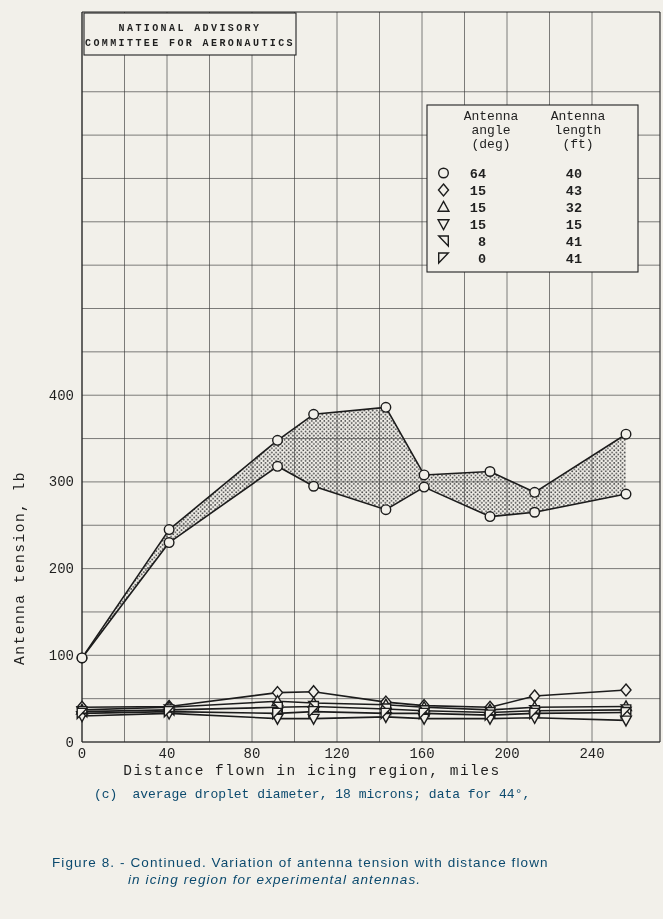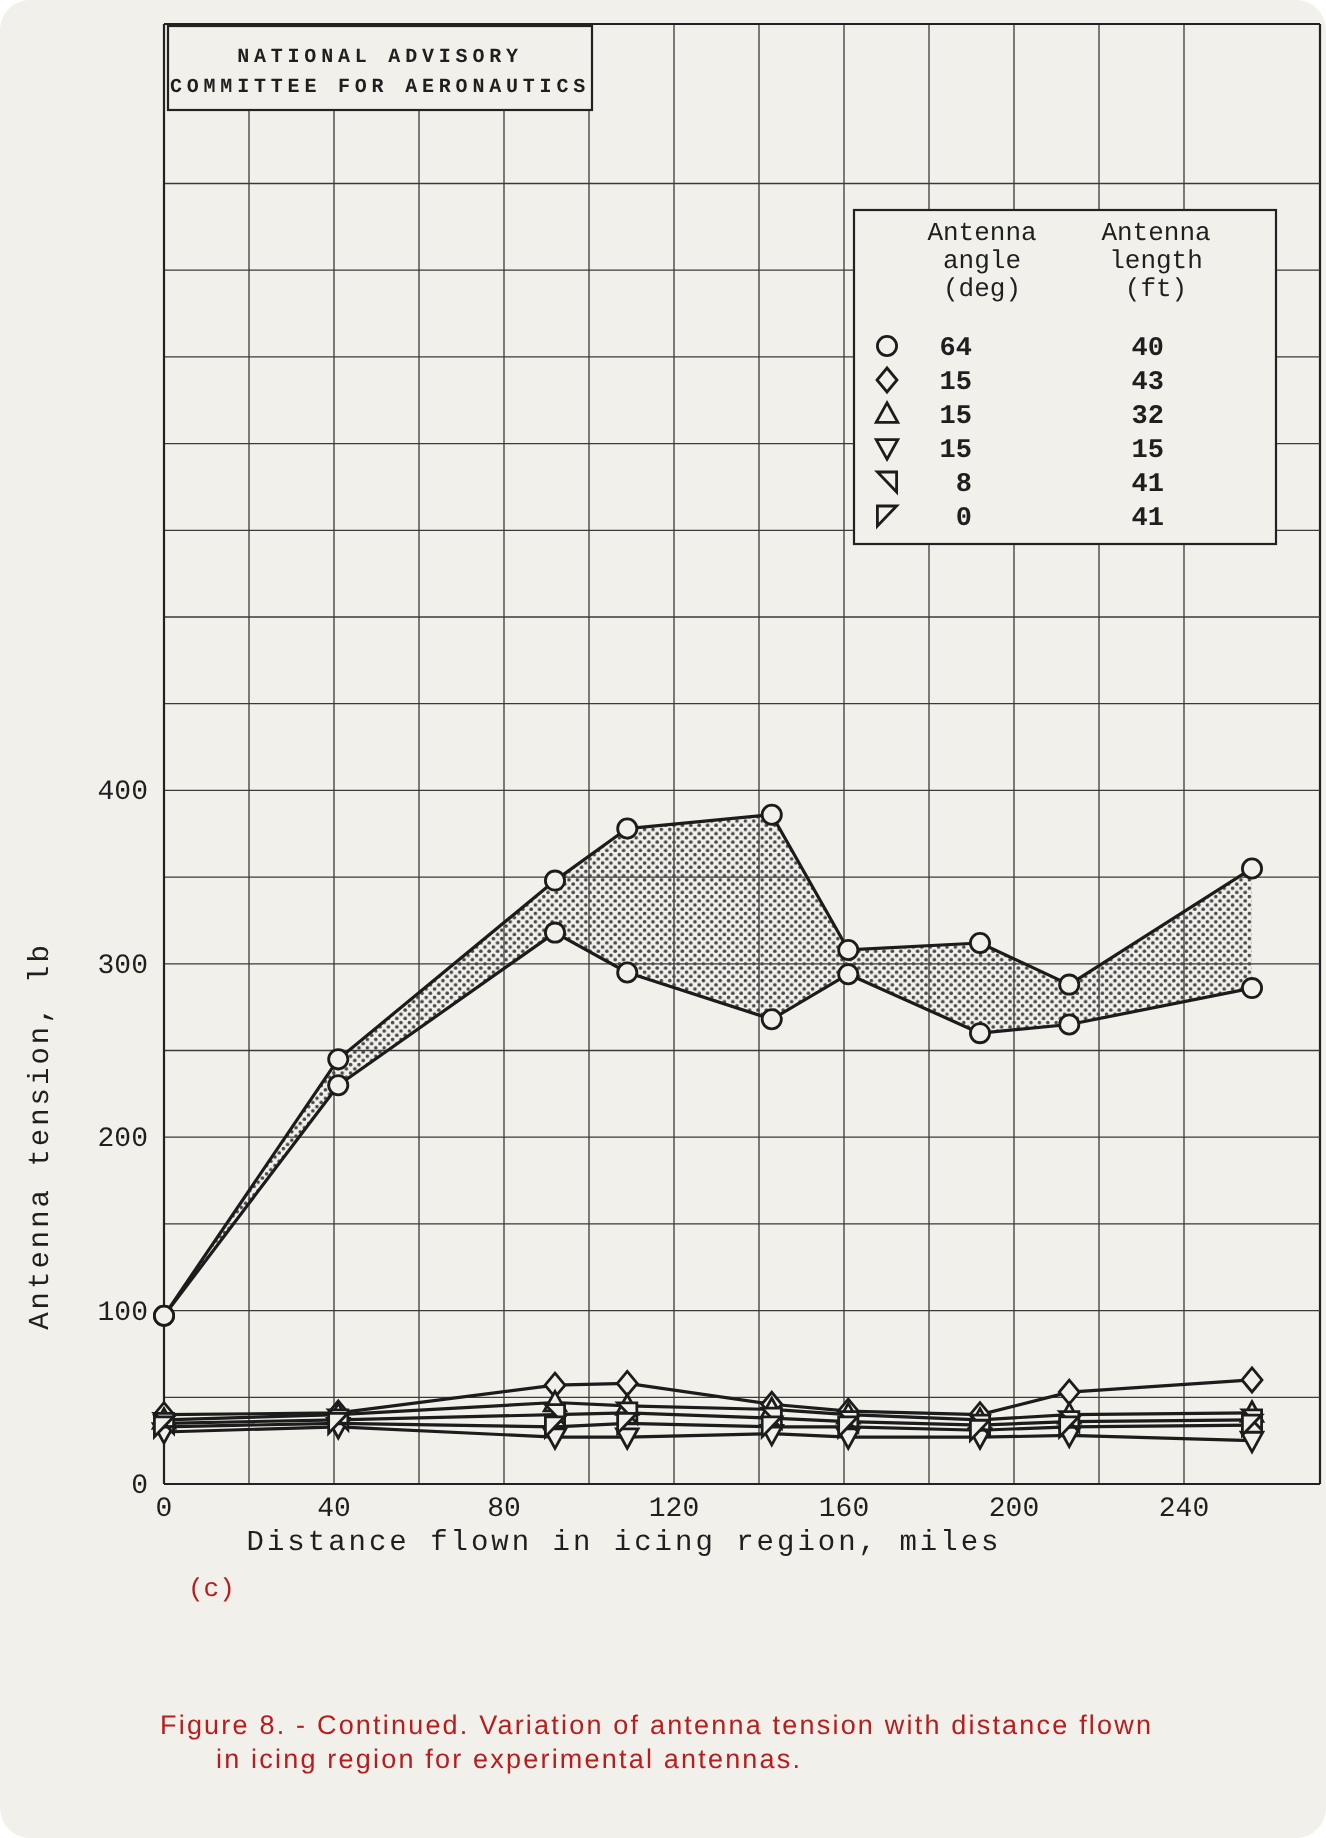--- a/index.html
+++ b/index.html
@@ -2,22 +2,21 @@
 <html><head>
 <meta charset="utf-8">
 <style>
   html,body{margin:0;padding:0;}
   .page{
     position:relative;
     width:663px;height:919px;
     background:#f2f0ea;
     overflow:hidden;
     font-family:"Liberation Mono","DejaVu Sans Mono",monospace;
-    color:#b91c1c;
-    border-radius:15px;
+    color:#0c4a6e;
   }
   svg text{
     fill:#1f1f1f;
     font-family:"Liberation Mono","DejaVu Sans Mono",monospace;
   }
   .gridline{stroke:#3a3a3a;stroke-width:0.65;}
   .borderline{stroke:#222;stroke-width:1.1;}
   .series{fill:none;stroke:#1c1c1c;stroke-width:1.6;stroke-linejoin:round;}
   .marker{fill:#f2f0ea;stroke:#1c1c1c;stroke-width:1.4;}
   .whitebox{fill:#f2f0ea;stroke:#222;stroke-width:1.1;}
@@ -31,22 +30,22 @@
     display:flex;gap:15px;
     font-size:13px;line-height:15.6px;
     white-space:nowrap;
   }
   .figcap{
     position:absolute;left:0;top:855px;width:663px;
     font-family:"Liberation Sans","DejaVu Sans",sans-serif;
     font-size:13.5px;letter-spacing:1.1px;
     white-space:nowrap;
   }
-  .figcap .l1{position:absolute;left:52px;top:0;margin-left:28px;}
-  .figcap .l2{position:absolute;left:108px;top:17px;}
+  .figcap .l1{position:absolute;left:52px;top:0;}
+  .figcap .l2{position:absolute;left:128px;top:17px;font-style:italic;}
 </style>
 </head>
 <body>
 
 <div class="page">
 
   <svg id="chart-svg" width="663" height="782" viewBox="0 0 663 782">
       <defs>
         <pattern id="stipple" width="4.2" height="4.2" patternUnits="userSpaceOnUse">
           <circle cx="1" cy="1" r="0.9" fill="#474747"></circle>
@@ -219,20 +218,21 @@
         <text x="507" y="758" text-anchor="middle" class="ticklabel">200</text>
         <text x="592" y="758" text-anchor="middle" class="ticklabel">240</text>
       </g>
       <text x="312" y="775" text-anchor="middle" class="axistitle">Distance flown in icing region, miles</text>
       <text x="24" y="568" text-anchor="middle" class="axistitle" transform="rotate(-90 24 568)">Antenna tension, lb</text>
     </svg>
 
   <div class="caption">
     <div>(c)</div>
     <div>
+      <div>average droplet diameter, 18 microns; data for 44°,</div>
     </div>
   </div>
 
   <div class="figcap">
     <div class="l1">Figure 8. - Continued.  Variation of antenna tension with distance flown</div>
     <div class="l2">in icing region for experimental antennas.</div>
   </div>
 
 </div>
 

